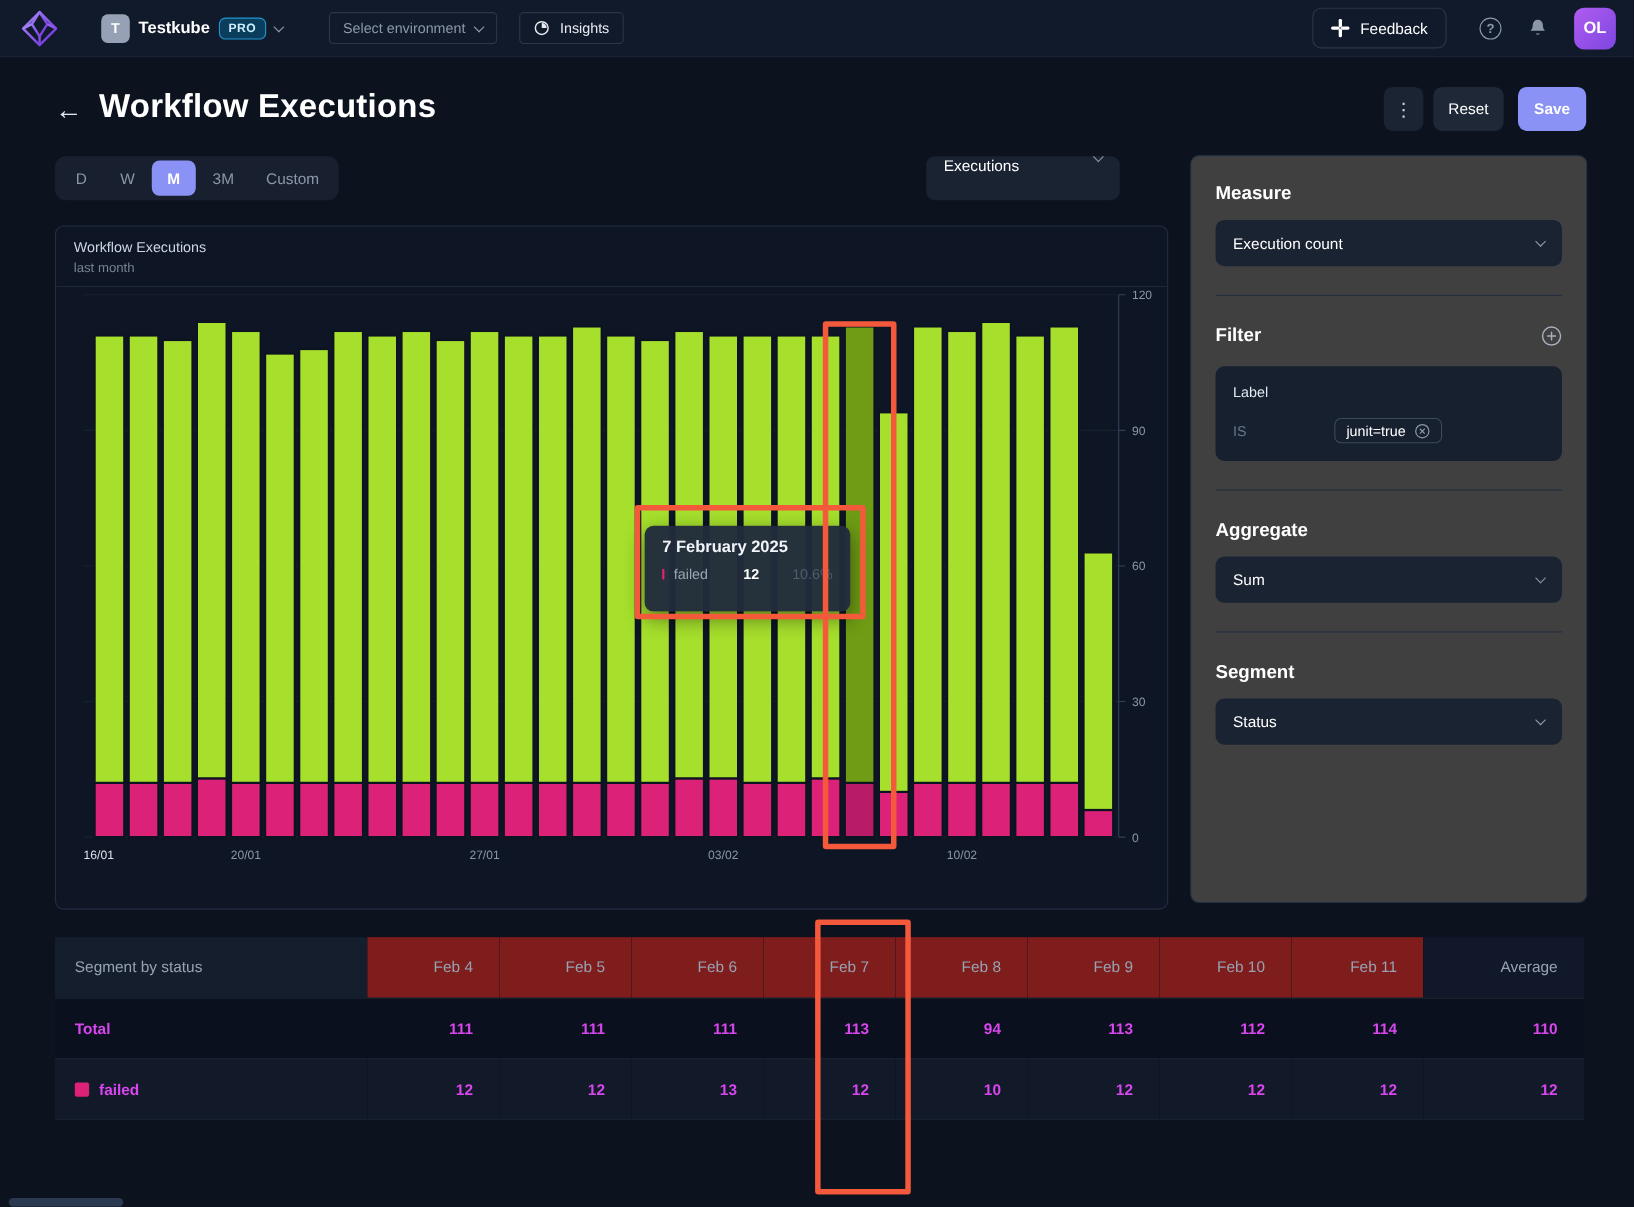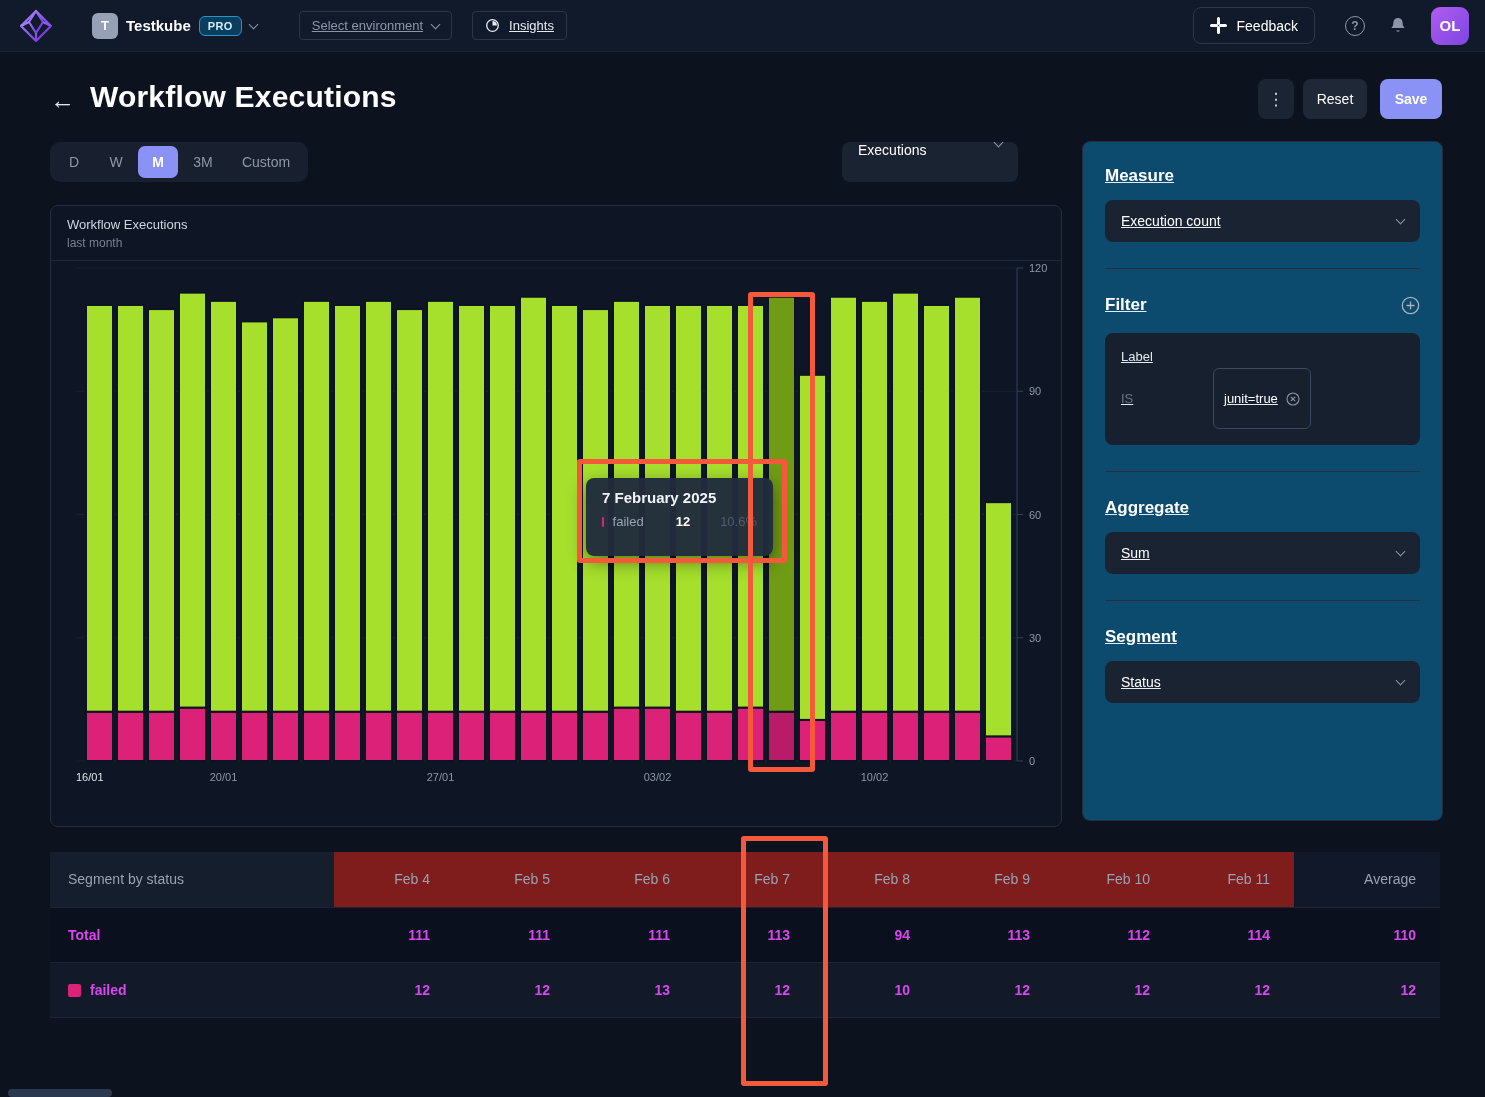--- a/index.html
+++ b/index.html
@@ -15,21 +15,21 @@
   .logo{ width:36px; height:36px; margin:0 38px 0 2px; }
   .org{ display:flex; align-items:center; gap:8px; }
   .org-avatar{ width:26px; height:26px; border-radius:6px; background:#97a1b5;
     color:#fff; font-weight:bold; font-size:13px; display:flex; align-items:center; justify-content:center; }
   .org-name{ font-size:15px; font-weight:bold; color:#fff; }
   .pro-badge{ font-size:11px; font-weight:bold; letter-spacing:.4px; color:#cfeeff;
     background:#0b3e5c; border:1px solid #2196d3; border-radius:6px; padding:3px 8px; }
   .chev{ width:7px; height:7px; border-right:1.5px solid #8b97a8; border-bottom:1.5px solid #8b97a8;
     transform:rotate(45deg); display:inline-block; margin-top:-3px; }
   .nav-btn{ display:flex; align-items:center; gap:9px; border:1px solid #2b3648; border-radius:4px;
-    padding:6px 12px; font-size:13px; color:#8b97a8; background:transparent; cursor:pointer;text-decoration:underline; }
+    padding:6px 12px; font-size:13px; color:#8b97a8; background:transparent; cursor:pointer; }
   .nav-btn.light{ color:#e8edf4; }
   .env-btn{ margin-left:42px; }
   .insights-btn{ margin-left:20px; }
   .spacer{ flex:1; }
   .feedback-btn{ display:flex; align-items:center; gap:10px; border:1px solid #2b3648; border-radius:8px;
     padding:9px 16px; font-size:14px; color:#fff; background:transparent; cursor:pointer; }
   .icon-circle-q{ width:20px; height:20px; border:1.5px solid #8b97a8; border-radius:50%;
     color:#8b97a8; font-size:12px; font-weight:bold; display:flex; align-items:center; justify-content:center; margin-left:30px; }
   .bell{ margin-left:24px; }
   .user-avatar{ width:38px; height:38px; border-radius:9px; margin-left:24px;
@@ -65,33 +65,33 @@
     background:rgba(33,43,60,.97); border-radius:8px; padding:11px 16px; z-index:10;
     box-shadow:0 6px 18px rgba(0,0,0,.45); }
   .tt-title{ font-size:15px; font-weight:600; color:#f1f5f9; }
   .tt-row{ display:flex; align-items:center; margin-top:8px; }
   .tt-swatch{ width:10px; height:10px; border-radius:2px; background:var(--failed,#dc2178); }
   .tt-label{ margin-left:9px; font-size:13px; color:#9aa5b3; }
   .tt-value{ margin-left:32px; font-size:13px; font-weight:bold; color:#fff; }
   .tt-pct{ margin-left:30px; font-size:13px; color:#515d6e; }
   
   .panel{ position:absolute; left:1082px; top:141px; width:361px; height:680px;
-    background:#0c4a6e; border:1px solid #232e40; border-radius:8px; padding:24px 22px;text-decoration:underline; }
+    background:#404040; border:1px solid #232e40; border-radius:8px; padding:24px 22px; }
   .panel h3{ font-size:17px; font-weight:bold; color:#fff; }
   .pn-select{ margin-top:14px; height:42px; background:#1a2332; border-radius:8px;
     display:flex; align-items:center; padding:0 16px; font-size:14px; color:#fff; cursor:pointer; }
   .pn-select .chev{ margin-left:auto; }
   .divider{ height:1px; background:#232e40; margin:26px 0; }
   .filter-head{ display:flex; align-items:center; justify-content:space-between; }
   .filter-card{ margin-top:18px; background:#16202f; border-radius:8px; padding:16px; }
   .fc-label{ font-size:13px; color:#e3e9f1; }
-  .fc-row{ display:flex; align-items:center; margin-top:4px; }
+  .fc-row{ display:flex; align-items:center; margin-top:16px; }
   .fc-op{ width:92px; font-size:13px; color:#68748a; }
   .fc-chip{ display:flex; align-items:center; gap:8px; border:1px solid #3c495e; border-radius:6px;
-    padding:22px 10px; font-size:13px; color:#fff; cursor:pointer; }
+    padding:3px 10px; font-size:13px; color:#fff; cursor:pointer; }
   
   .tblwrap{ position:absolute; left:50px; top:852px; width:1390px; }
   table{ border-collapse:collapse; width:1390px; table-layout:fixed; }
   th,td{ height:55px; font-size:14px; text-align:right; padding-right:24px;
     border-bottom:1px solid #1b2533; overflow:hidden; }
   thead th{ background:#7f1d1d; color:#97a2b3; font-weight:normal; }
   thead th.corner{ background:#151e2c; text-align:left; padding-left:18px; }
   thead th.avg{ background:#10182a; }
   tbody td{ color:#d946ef; font-weight:600; }
   tbody td.rowlabel{ text-align:left; padding-left:18px; font-weight:600; font-size:14px; }

